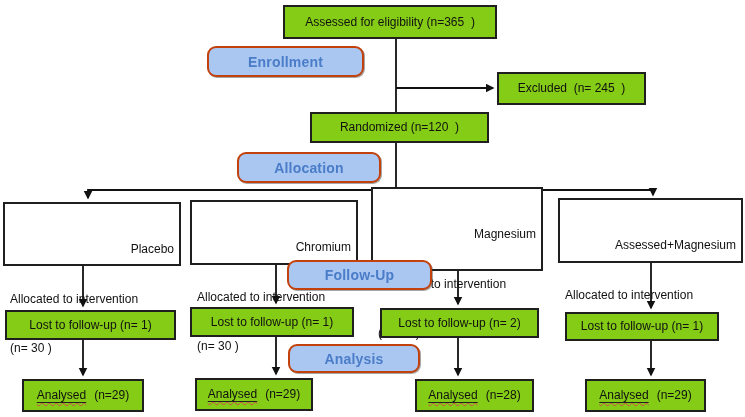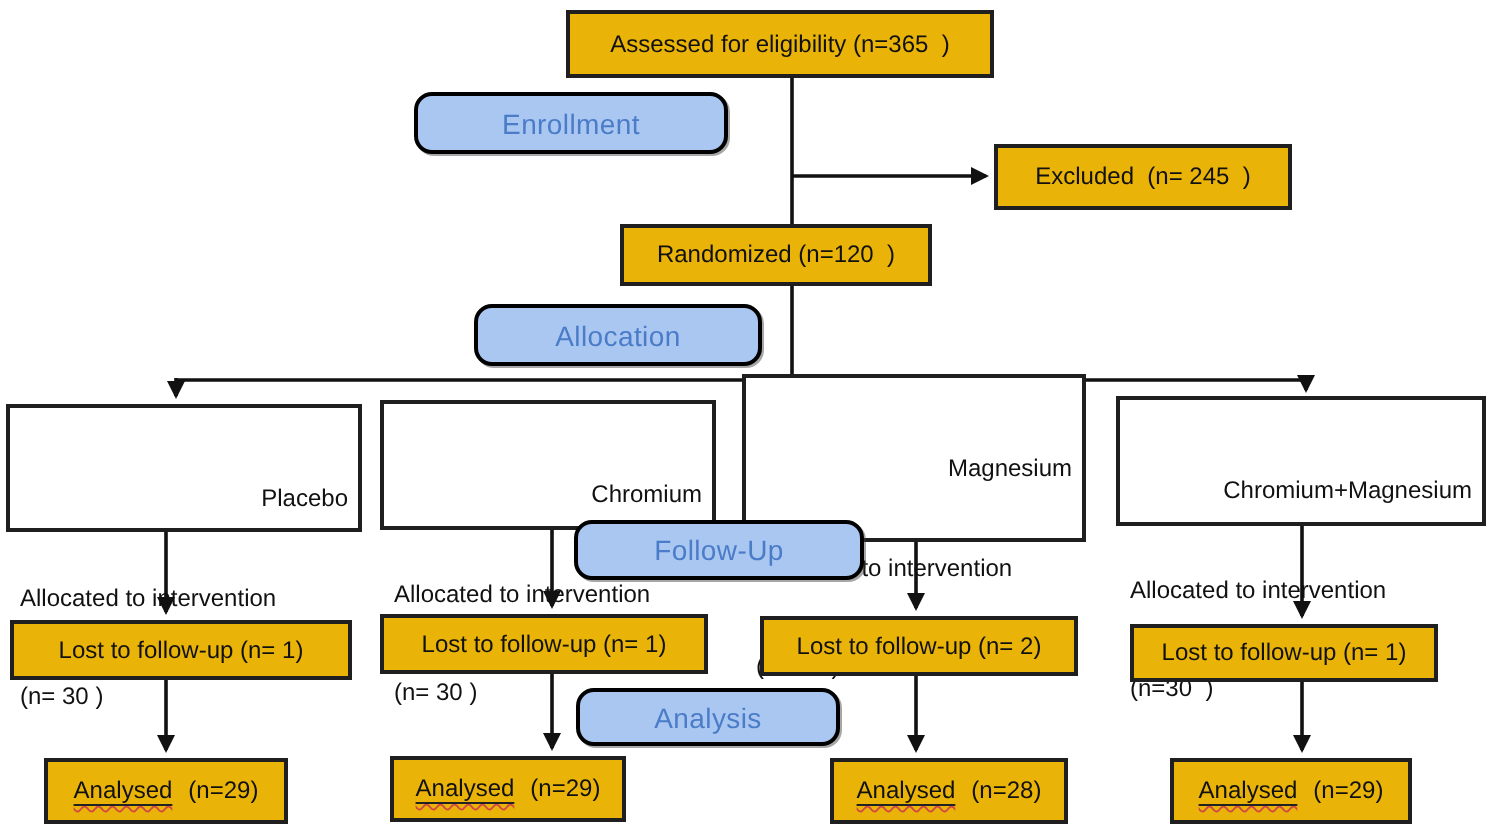--- a/index.html
+++ b/index.html
@@ -16,21 +16,21 @@
     height: 417px;
     background: #ffffff;
     font-family: "Liberation Sans", sans-serif;
     color: #111;
     overflow: hidden;
   }
   .abs { position: absolute; box-sizing: border-box; }
   svg.connectors { position: absolute; left: 0; top: 0; width: 745px; height: 417px; }
 
   .box {
-    background: #eab308;
+    background: #84cc16;
     border: 2px solid var(--box_border);
     font-size: 12px;
     display: flex;
     align-items: center;
     justify-content: center;
     text-align: center;
     line-height: 1.25;
     white-space: pre;
   }
   .armbox {
@@ -39,24 +39,24 @@
     font-size: 12px;
     line-height: 1.38;
     padding: 4px 5px 2px 5px;
     text-align: left;
     white-space: pre;
   }
   .armbox .arm-name { text-align: right; }
 
   .badge {
     background: var(--badge_fill);
-    border: 2px solid #000000;
+    border: 2px solid #c2410c;
     border-radius: 9px;
     color: var(--badge_text);
-    font-weight: 400;
+    font-weight: 700;
     font-size: 14px;
     display: flex;
     align-items: center;
     justify-content: center;
     box-shadow: 1px 1px 0 rgba(60,60,60,0.45);
     letter-spacing: 0.2px;
   }
 
   .analysed-word {
     text-decoration: underline wavy var(--misspell);
@@ -102,21 +102,21 @@
     <line x1="458" y1="338" x2="458" y2="375" stroke="#111" stroke-width="1.8" marker-end="url(#ah)"></line>
     <line x1="651" y1="341" x2="651" y2="375" stroke="#111" stroke-width="1.8" marker-end="url(#ah)"></line>
   </svg>
 
   <div class="abs box" style="left:283px; top:5px; width:214px; height:34px;">Assessed for eligibility (n=365  )</div>
 
   <div class="abs badge" style="left:207px; top:46px; width:157px; height:31px;">Enrollment</div>
 
   <div class="abs box" style="left:497px; top:72px; width:149px; height:33px;">Excluded  (n= 245  )</div>
 
-  <div class="abs box" style="left:310px; top:112px; width:156px; height:31px;">Randomized (n=120  )</div>
+  <div class="abs box" style="left:310px; top:112px; width:179px; height:31px;">Randomized (n=120  )</div>
 
   <div class="abs badge" style="left:237px; top:152px; width:144px; height:31px;">Allocation</div>
 
   <div class="abs armbox" style="left:3px; top:202px; width:178px; height:64px;">
     <div class="arm-name">Placebo</div>
     <div>Allocated to intervention</div>
     <div>(n= 30 )</div>
   </div>
 
   <div class="abs armbox" style="left:190px; top:200px; width:168px; height:65px;">
@@ -125,23 +125,22 @@
     <div>(n= 30 )</div>
   </div>
 
   <div class="abs armbox" style="left:371px; top:187px; width:172px; height:84px;">
     <div class="arm-name">Magnesium</div>
     <div>Allocated to intervention</div>
     <div>(n= 30 )</div>
   </div>
 
   <div class="abs armbox" style="left:558px; top:198px; width:185px; height:65px;">
-    <div class="arm-name">Chromium+Magnesium</div>
+    <div class="arm-name">Assessed+Magnesium</div>
     <div>Allocated to intervention</div>
-    <div>(n=30  )</div>
   </div>
 
   <div class="abs badge" style="left:287px; top:260px; width:145px; height:30px;">Follow-Up</div>
 
   <div class="abs box" style="left:5px; top:310px; width:171px; height:30px;">Lost to follow-up (n= 1)</div>
   <div class="abs box" style="left:190px; top:307px; width:164px; height:30px;">Lost to follow-up (n= 1)</div>
   <div class="abs box" style="left:380px; top:308px; width:159px; height:30px;">Lost to follow-up (n= 2)</div>
   <div class="abs box" style="left:565px; top:312px; width:154px; height:29px;">Lost to follow-up (n= 1)</div>
 
   <div class="abs badge" style="left:288px; top:344px; width:132px; height:29px;">Analysis</div>

